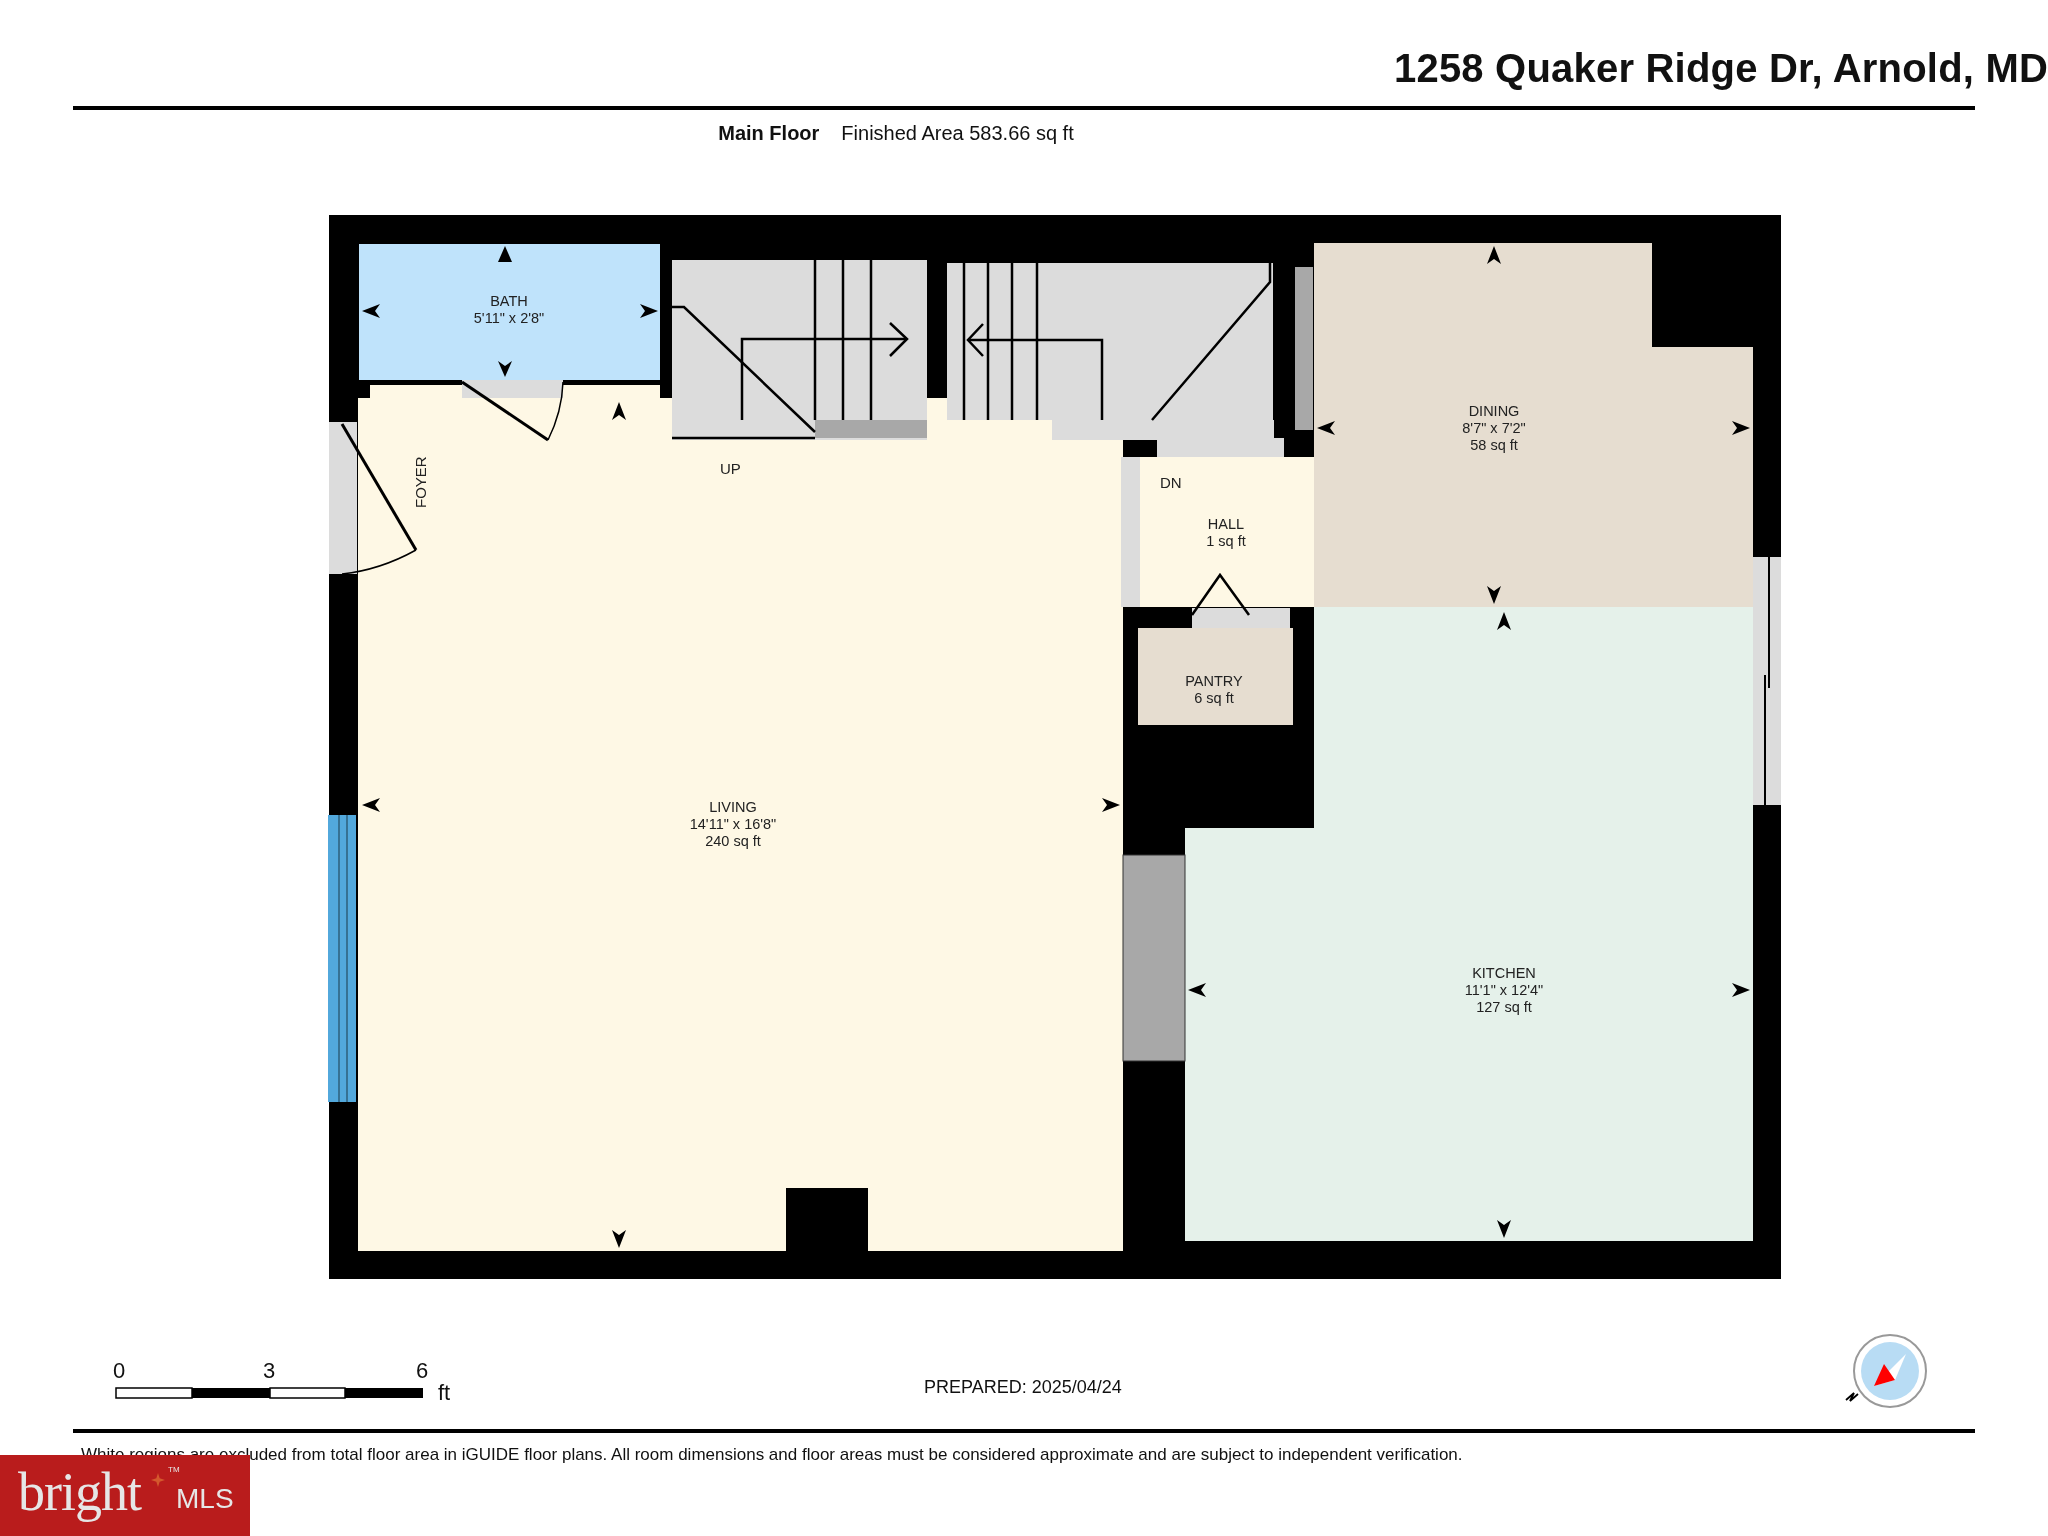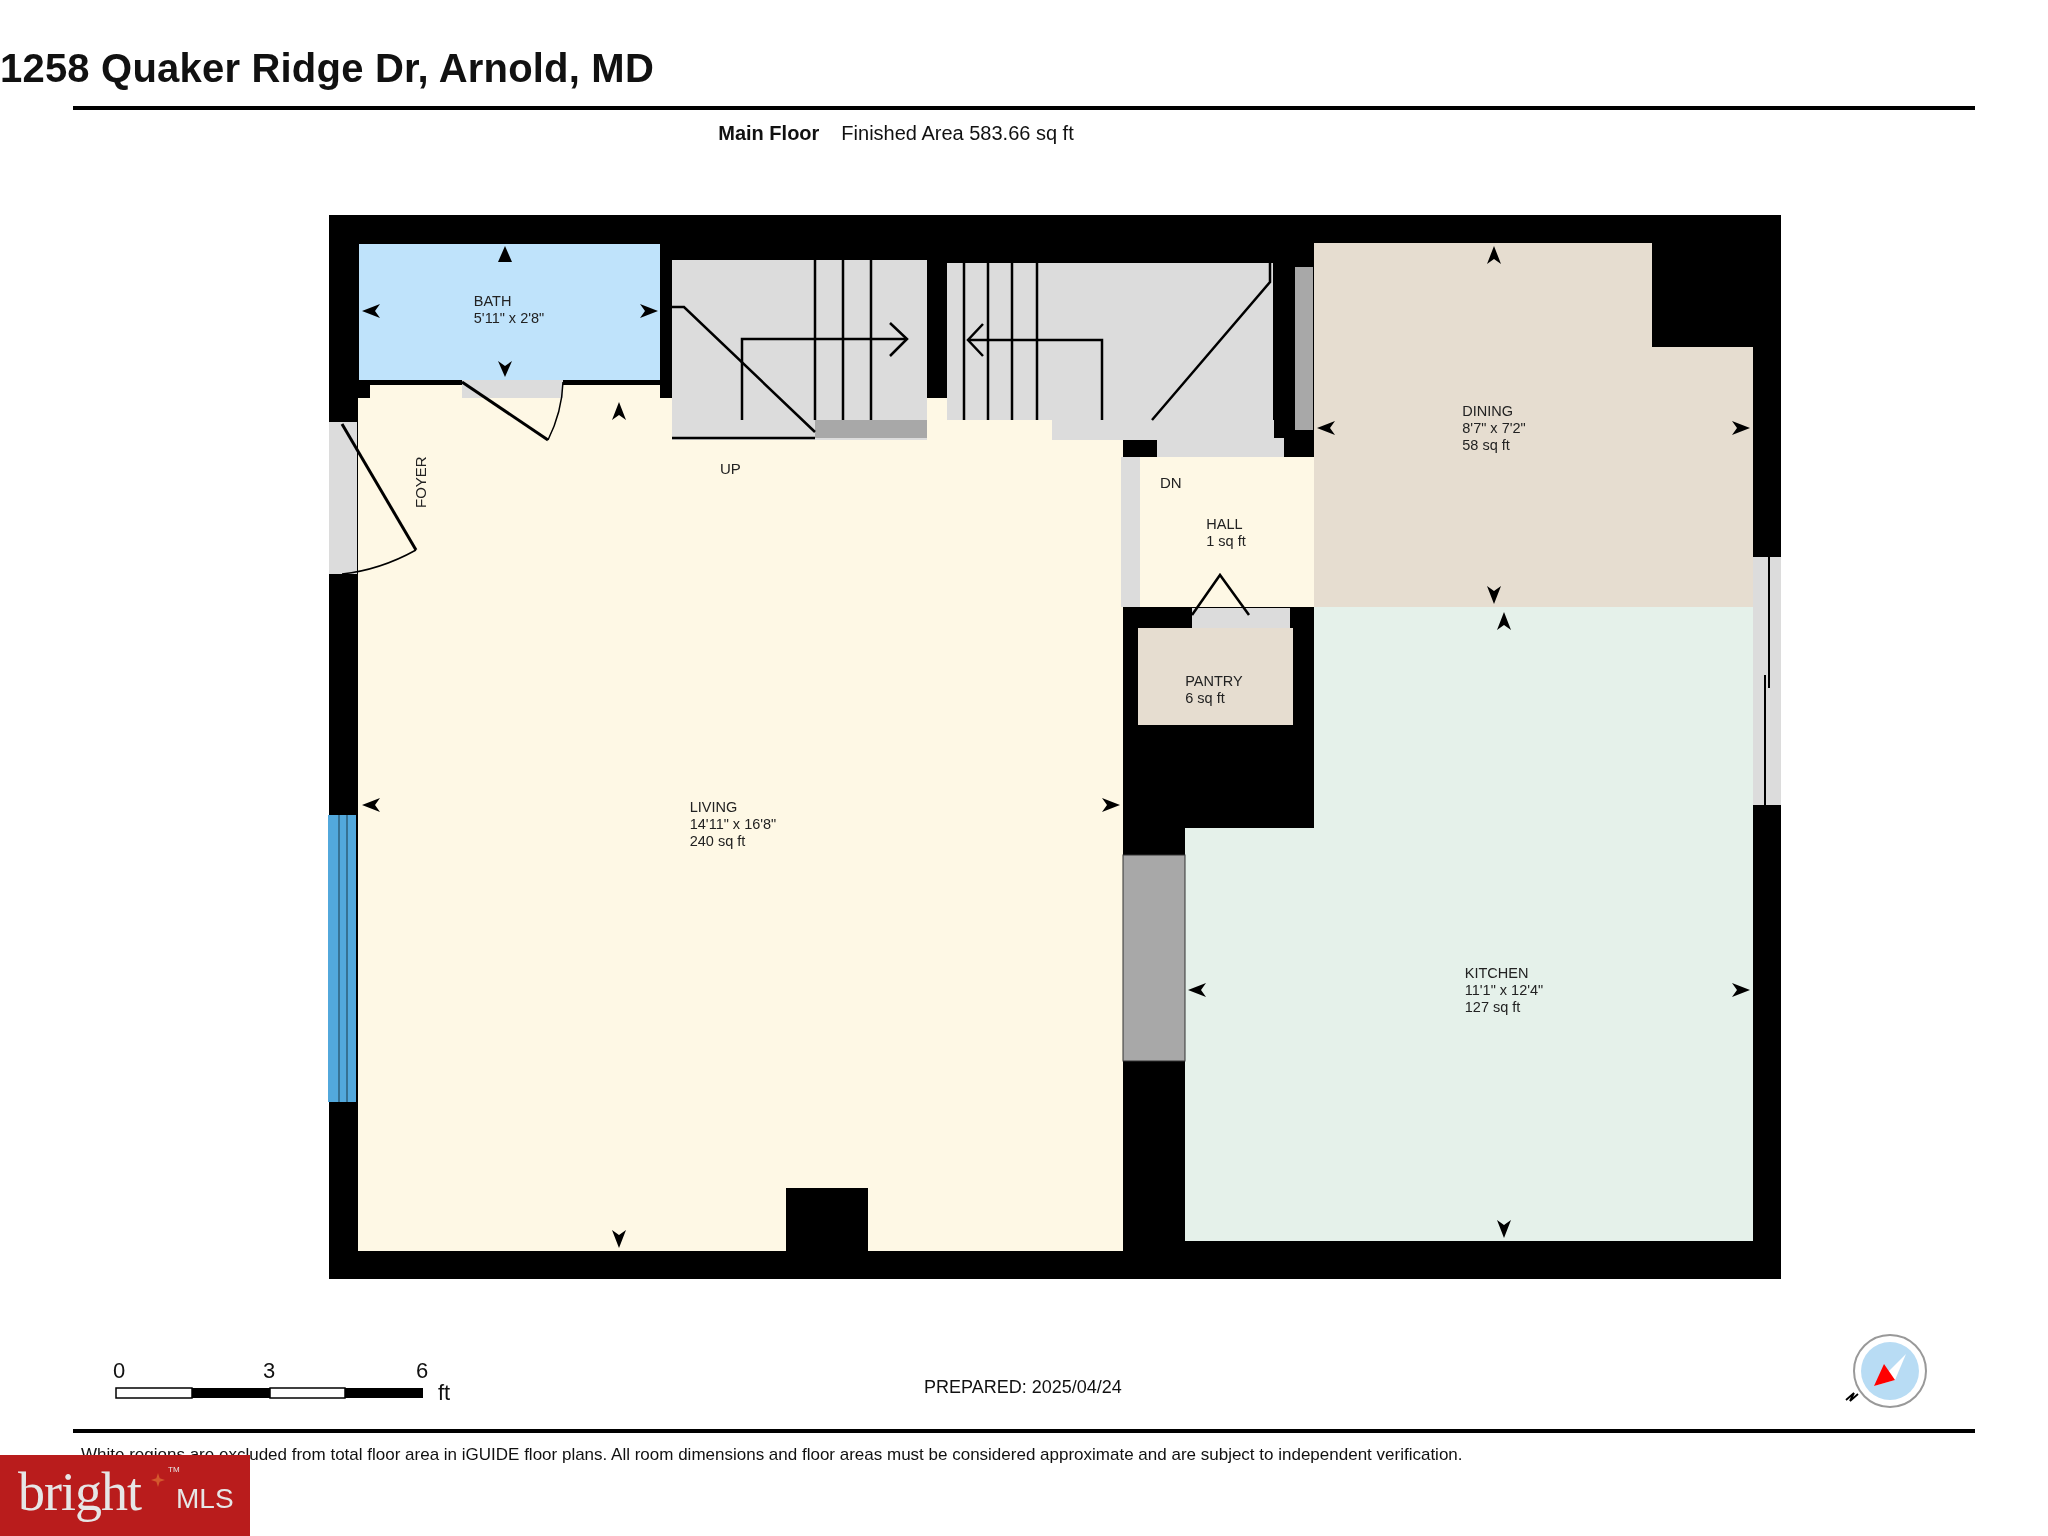--- a/index.html
+++ b/index.html
@@ -1,24 +1,24 @@
 <!DOCTYPE html>
 <html><head>
 <meta charset="utf-8">
 <style>
   html, body { margin:0; padding:0; }
   body { width:2048px; height:1536px; background:#ffffff; position:relative; overflow:hidden;
          font-family:"Liberation Sans", sans-serif; color:#111; }
   .abs { position:absolute; }
-  .title { left:0; top:46px; width:2048px; text-align:left; font-weight:bold; font-size:40px; letter-spacing:0.2px; }
+  .title { left:0; top:46px; width:2048px; text-align:right; font-weight:bold; font-size:40px; letter-spacing:0.2px; }
   .rule { background:#000; height:4px; left:73px; width:1902px; }
   .subtitle { left:0; top:122px; width:1792px; text-align:center; font-size:20px; }
   .subtitle b { font-weight:bold; margin-right:22px; }
   .plan { left:0; top:0; width:2048px; height:1536px; }
-  .room-label { position:absolute; font-size:14.5px; line-height:17px; color:#222; transform:translate(-50%,-50%); white-space:nowrap; }
+  .room-label { position:absolute; text-align:center; font-size:14.5px; line-height:17px; color:#222; transform:translate(-50%,-50%); white-space:nowrap; }
   .small-label { position:absolute; font-size:15px; color:#222; }
   .scale-num { position:absolute; font-size:22px; }
   .prepared { left:924px; top:1377px; font-size:18px; }
   .disclaimer { left:81px; top:1445px; font-size:17px; }
   .logo { left:0; top:1455px; width:250px; height:81px; background:#b91c1c; }
   .logo .bright { position:absolute; left:18px; top:6px; font-family:"Liberation Serif", serif; font-size:54px; color:#e6e6e6; letter-spacing:-1px; }
   .logo .mls { position:absolute; left:176px; top:28px; font-size:28px; color:#e6e6e6; }
   .logo .star { position:absolute; left:151px; top:18px; width:14px; height:14px; background:#d4582d; clip-path:polygon(50% 0,62% 38%,100% 50%,62% 62%,50% 100%,38% 62%,0 50%,38% 38%); }
   .logo .tm { position:absolute; left:168px; top:10px; font-size:8px; color:#e6e6e6; }
 </style>

